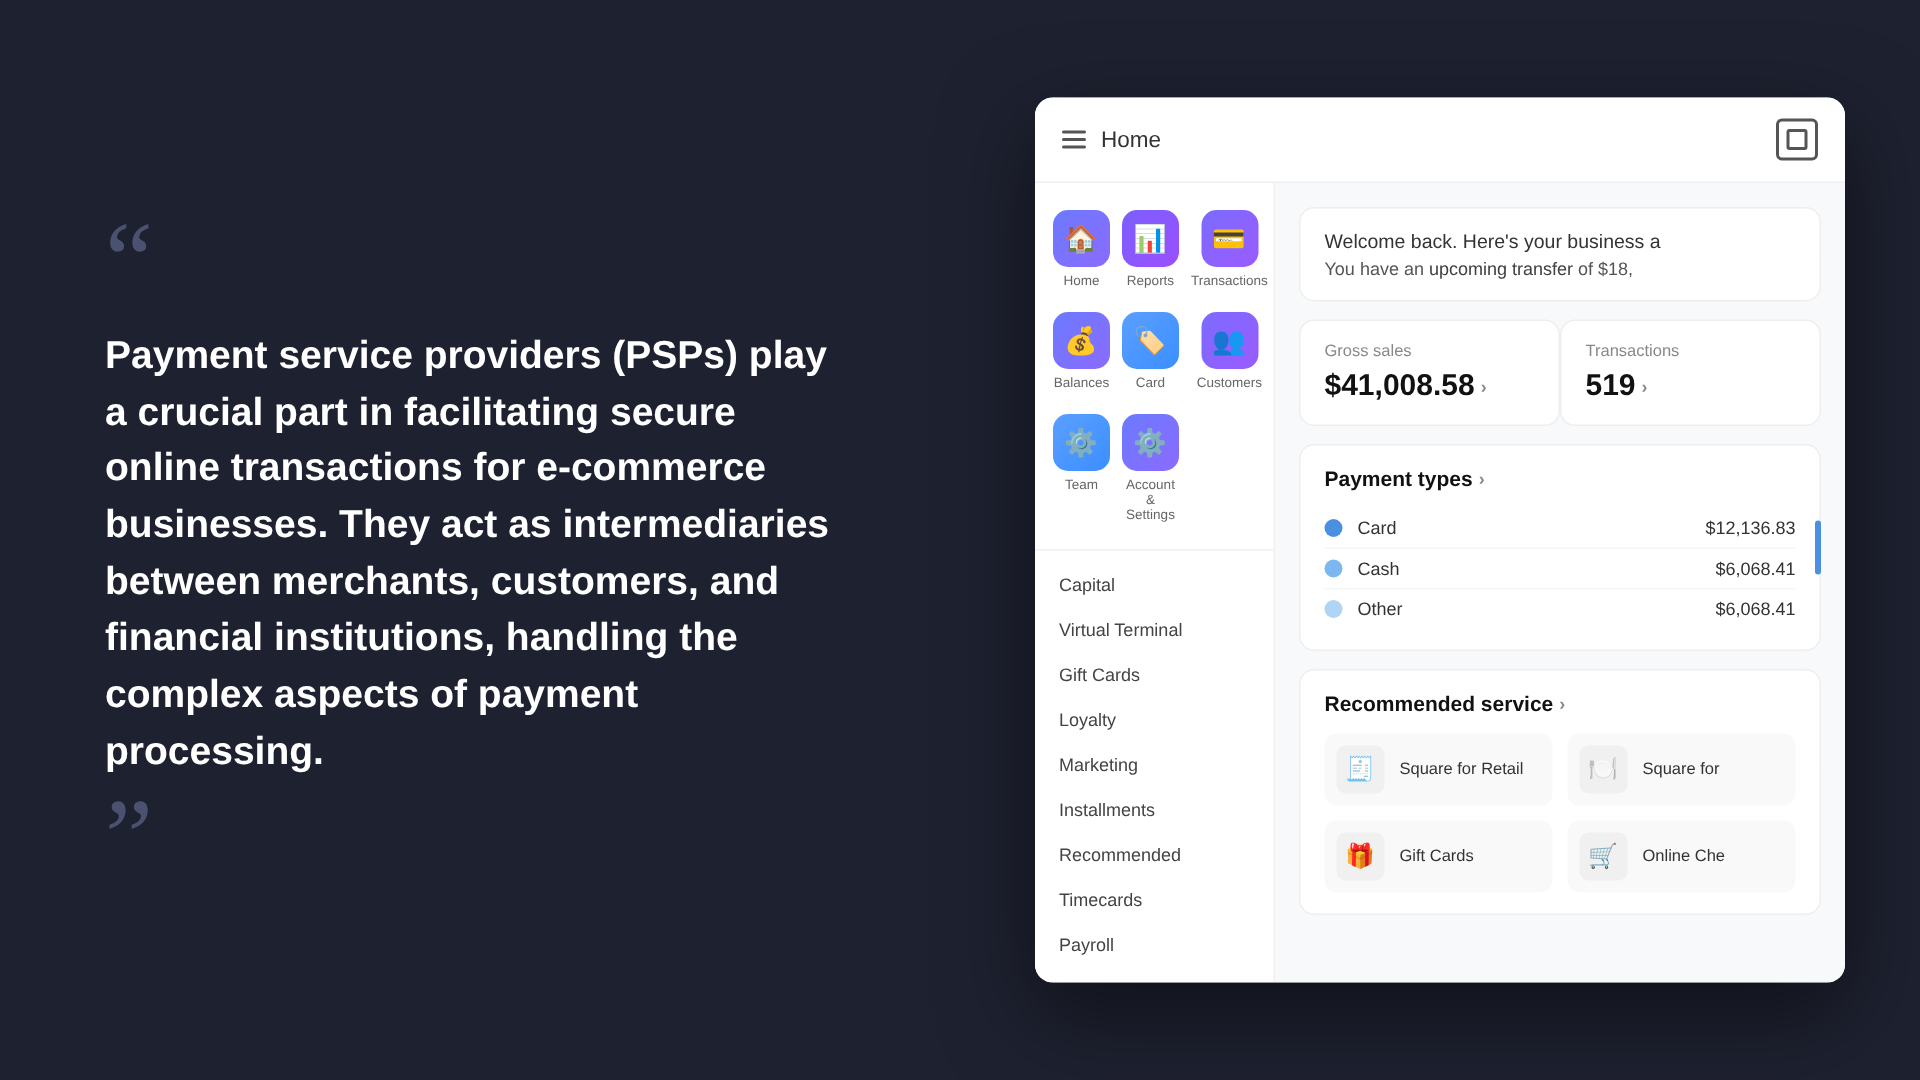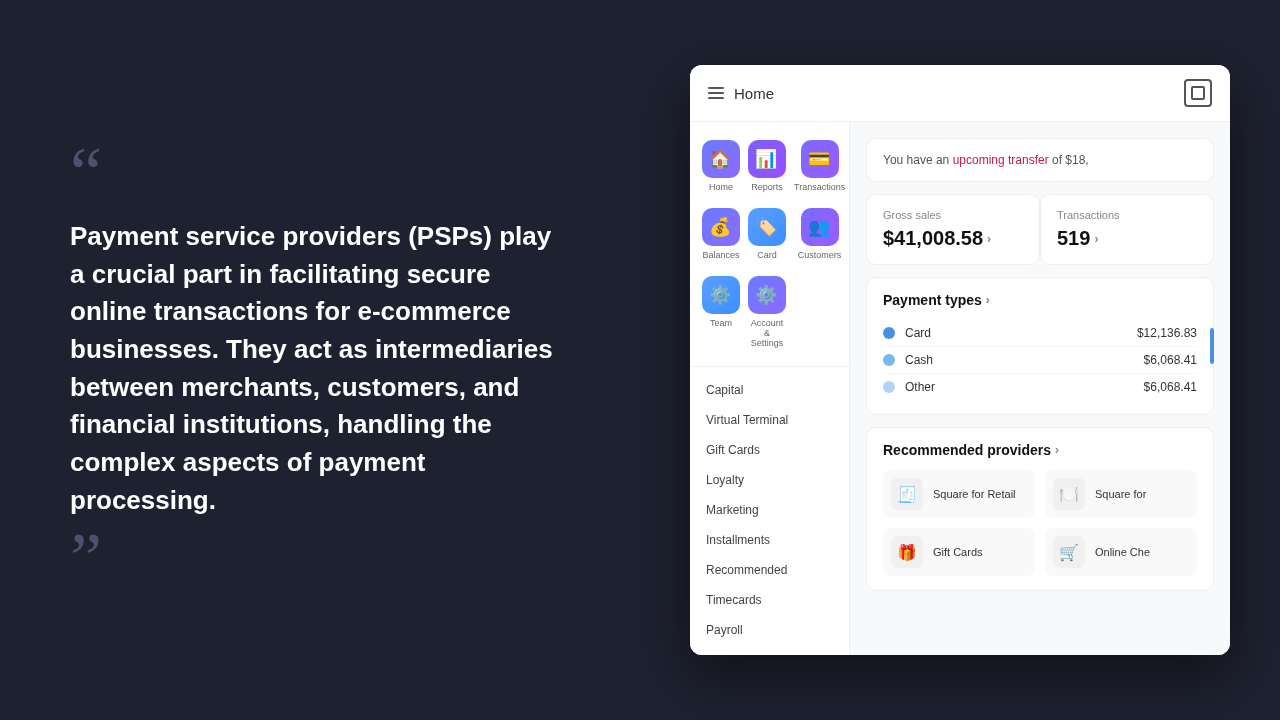--- a/index.html
+++ b/index.html
@@ -218,21 +218,21 @@
       color: #333;
       margin-bottom: 4px;
     }
 
     .welcome-subtext {
       font-size: 12px;
       color: #555;
     }
 
     .link-text {
-      color: #be185d;
+      color: #404040;
       cursor: pointer;
     }
 
     
     .stats-row {
       display: flex;
       gap: 0;
       margin-bottom: 12px;
     }
 
@@ -446,20 +446,21 @@
           <div class="sidebar-nav-item">Recommended</div>
           <div class="sidebar-nav-item">Timecards</div>
           <div class="sidebar-nav-item">Payroll</div>
 
         </div>
       </div>
 
       <div class="content-area">
 
         <div class="welcome-banner">
+          <div class="welcome-text">Welcome back. Here's your business a</div>
           <div class="welcome-subtext">
             <span>You have an </span><span class="link-text">upcoming transfer</span><span> of $18,</span>
           </div>
         </div>
 
         <div class="stats-row">
           <div class="stat-card">
             <div class="stat-label">Gross sales</div>
             <div class="stat-value">
               <span>$41,008.58</span>
@@ -501,21 +502,21 @@
                 <span class="payment-name">Other</span>
               </div>
               <span class="payment-amount">$6,068.41</span>
             </div>
           </div>
           <div style="position:absolute; right:-1px; top:50px; bottom:50px; width:4px; background:#4a90e2; border-radius:2px;"></div>
         </div>
 
         <div class="card">
           <div class="card-title">
-            <span>Recommended providers</span>
+            <span>Recommended service</span>
             <span class="card-title-arrow">›</span>
           </div>
           <div class="products-grid">
             <div class="product-item">
               <div class="product-icon">🧾</div>
               <span class="product-name">Square for Retail</span>
             </div>
             <div class="product-item">
               <div class="product-icon">🍽️</div>
               <span class="product-name">Square for</span>

